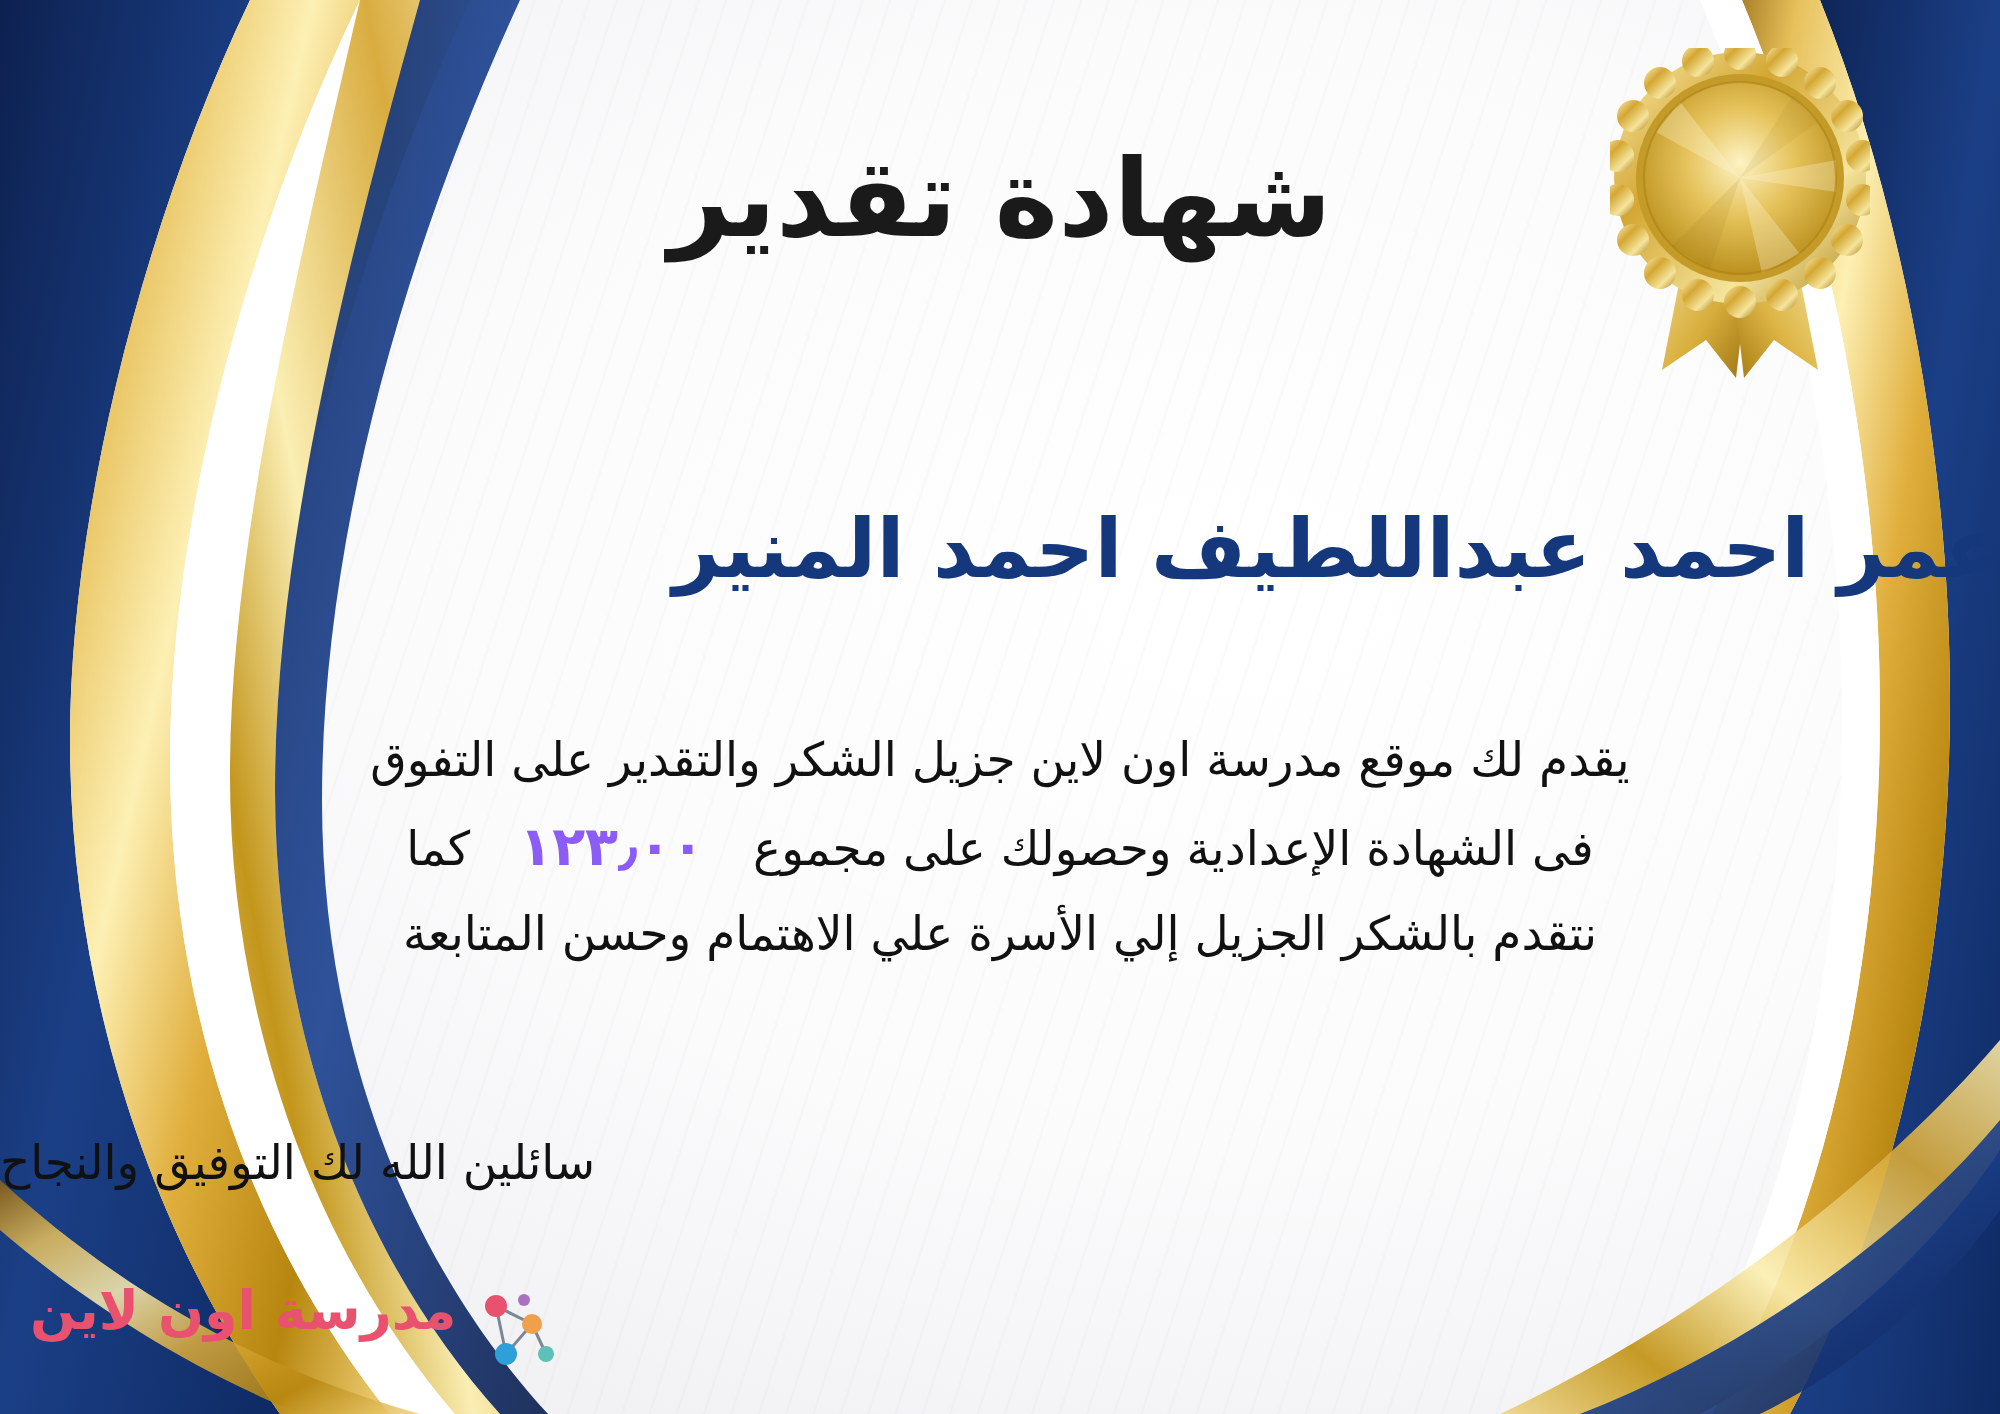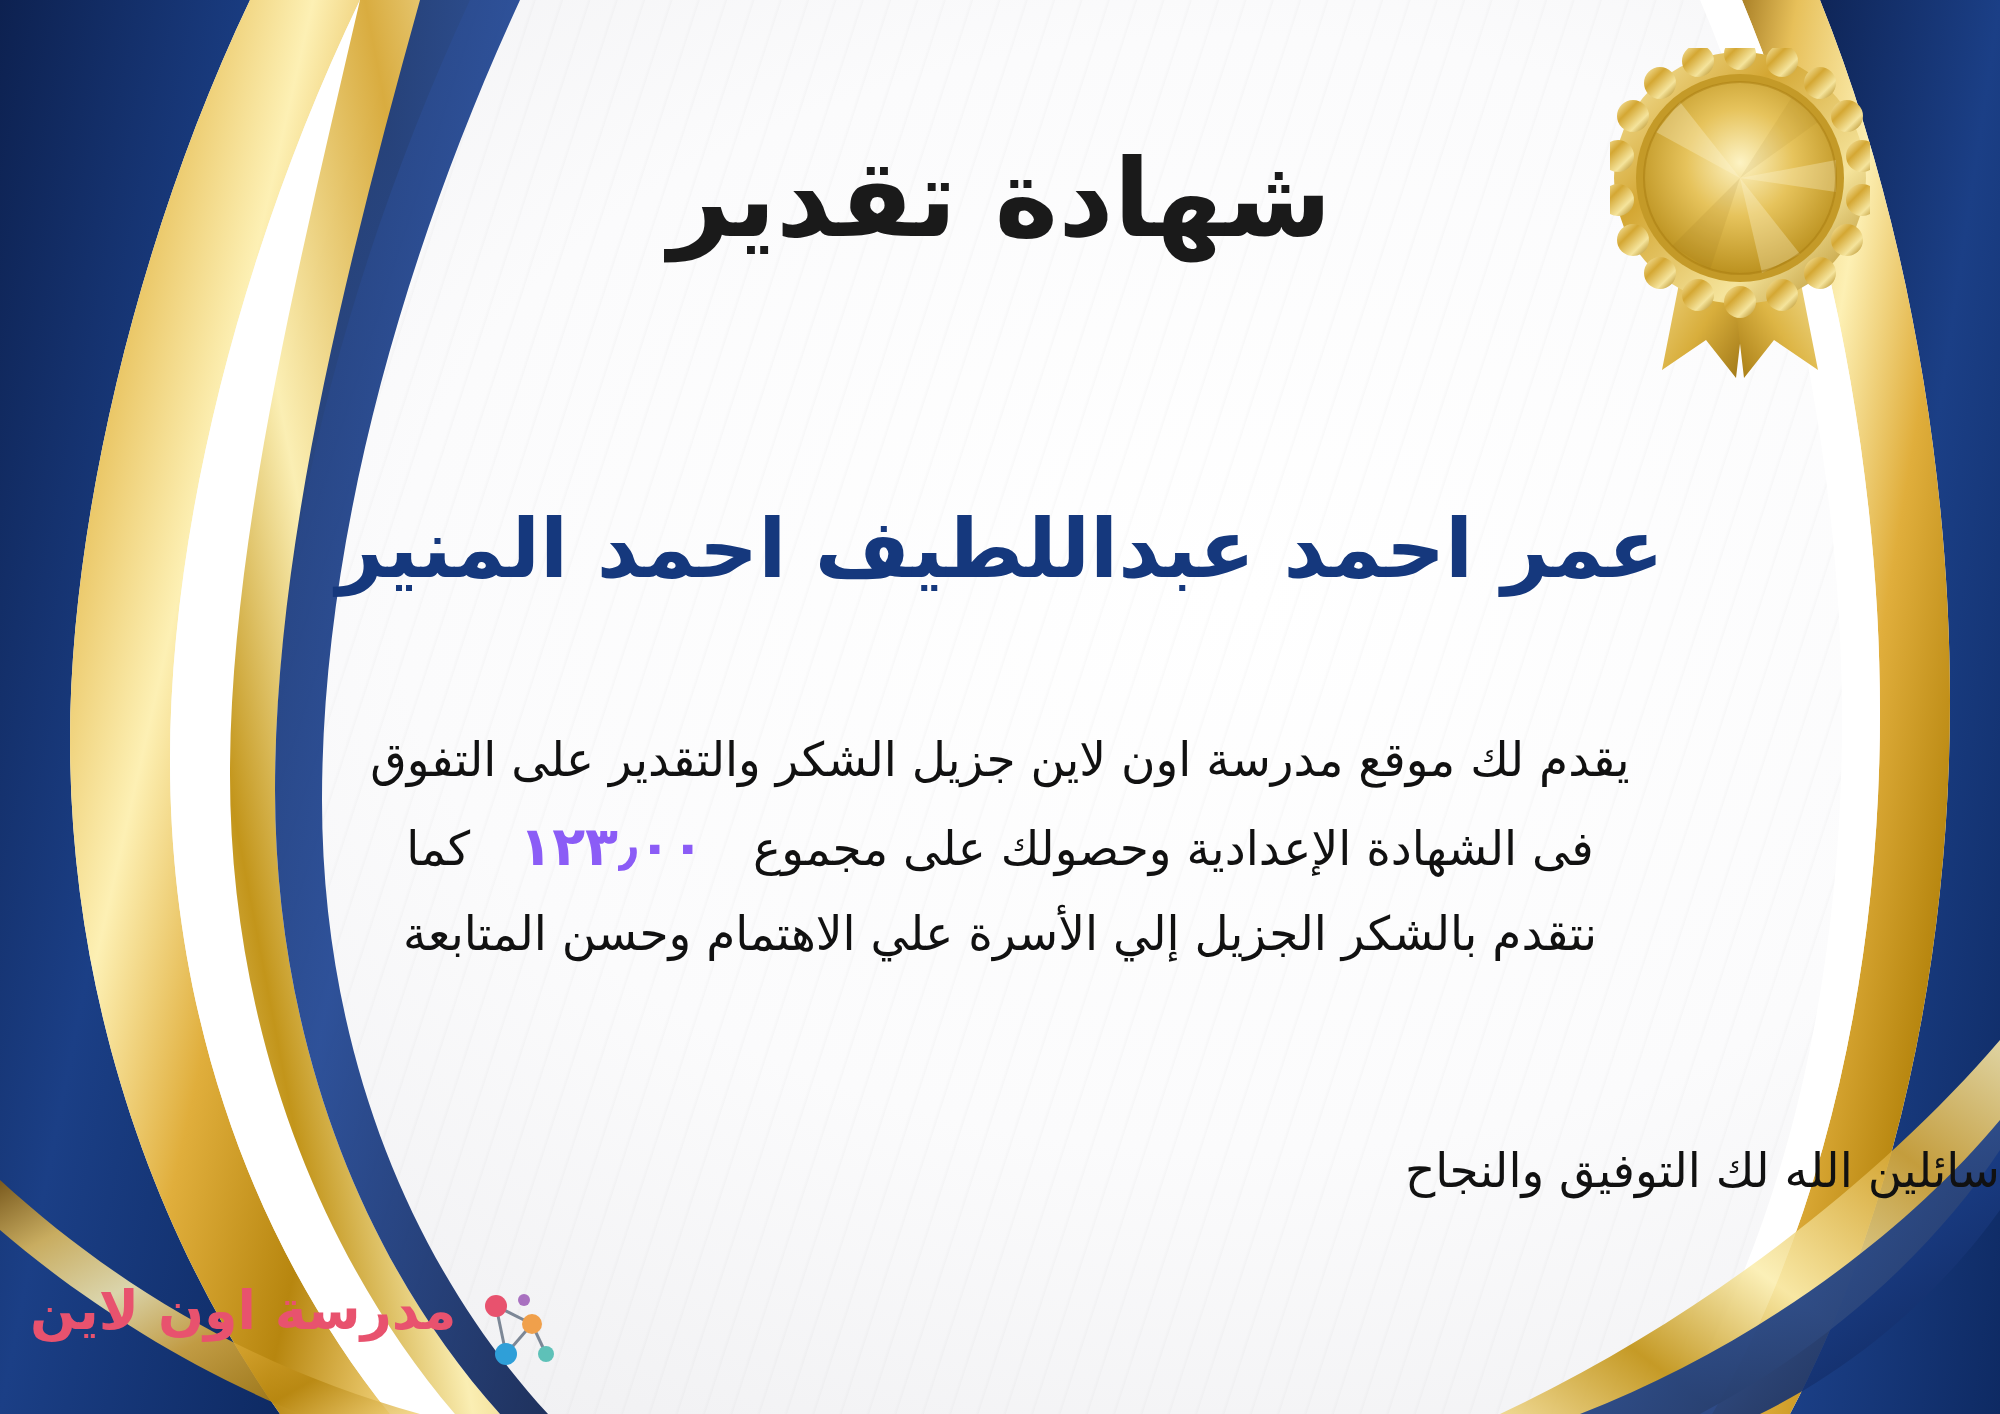--- a/index.html
+++ b/index.html
@@ -69,21 +69,21 @@
     color: #1a1a1a;
     letter-spacing: 0px;
     line-height: 1.1;
   }
 
   .student-name {
     position: absolute;
     top: 500px;
     left: 0;
     right: 0;
-    text-align: center;
+    text-align: right;
     font-size: 82px;
     font-weight: 700;
     color: #15387d;
     line-height: 1.2;
   }
 
   .body-block {
     position: absolute;
     top: 720px;
     left: 120px;
@@ -101,25 +101,24 @@
     font-size: 54px;
     padding: 0 34px;
     letter-spacing: 1px;
   }
 
   .closing {
     position: absolute;
     top: 1135px;
     left: 0;
     right: 0;
-    text-align: right;
+    text-align: left;
     font-size: 47px;
     color: #111111;
     font-weight: 500;
-    margin-top: 8px;
   }
 
   
   .medal {
     position: absolute;
     top: 48px;
     left: 1610px;
     width: 260px;
     height: 340px;
     z-index: 6;

